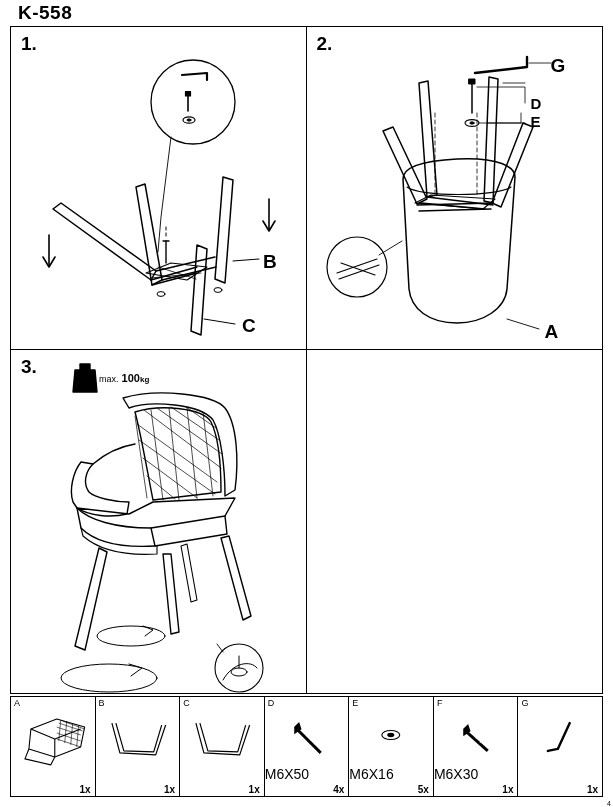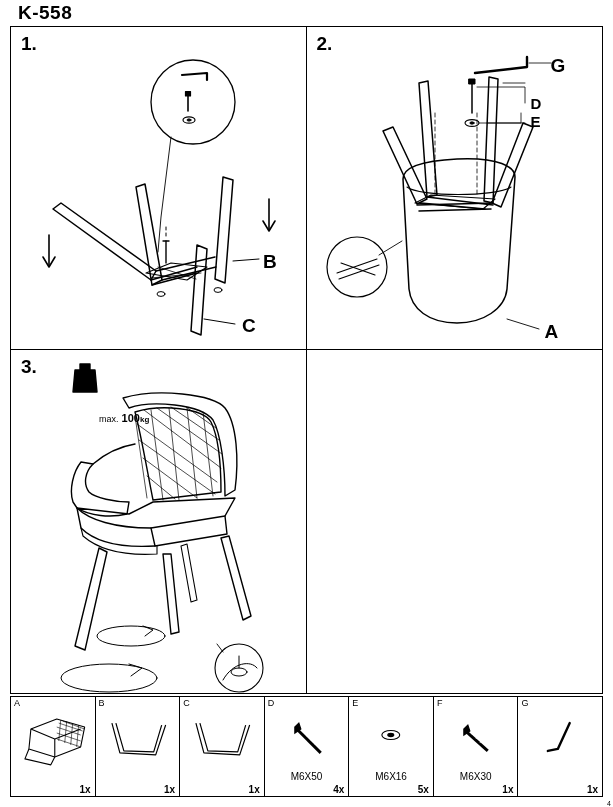--- a/index.html
+++ b/index.html
@@ -97,35 +97,33 @@
     right: 4px;
     bottom: 1px;
     font-size: 10px;
     font-weight: bold;
   }
   .legend-code {
     position: absolute;
     left: 0;
     right: 0;
     bottom: 14px;
-    text-align: center;
-    font-size: 10px;
+    font-size: 14px;
   }
   .legend-art {
     position: absolute;
     left: 0;
     top: 10px;
     width: 100%;
     height: 60px;
   }
   .max-load {
     position: absolute;
     font-size: 11px;
     font-weight: bold;
-    margin-top: 40px;
   }
   .max-load .unit { font-size: 8px; }
   .max-load .word { font-weight: normal; font-size: 9px; }
   .corner-mark {
     position: absolute;
     right: 2px;
     bottom: 0px;
     font-size: 7px;
     color: #000;
   }

